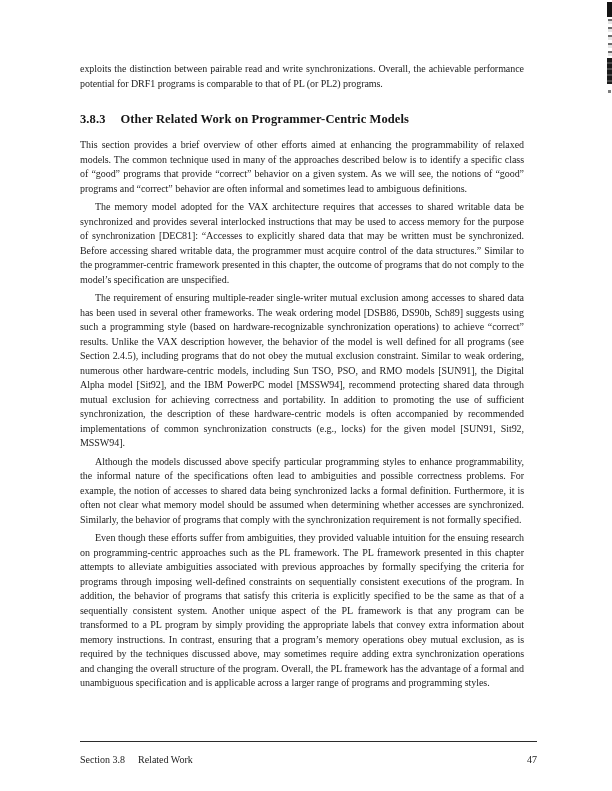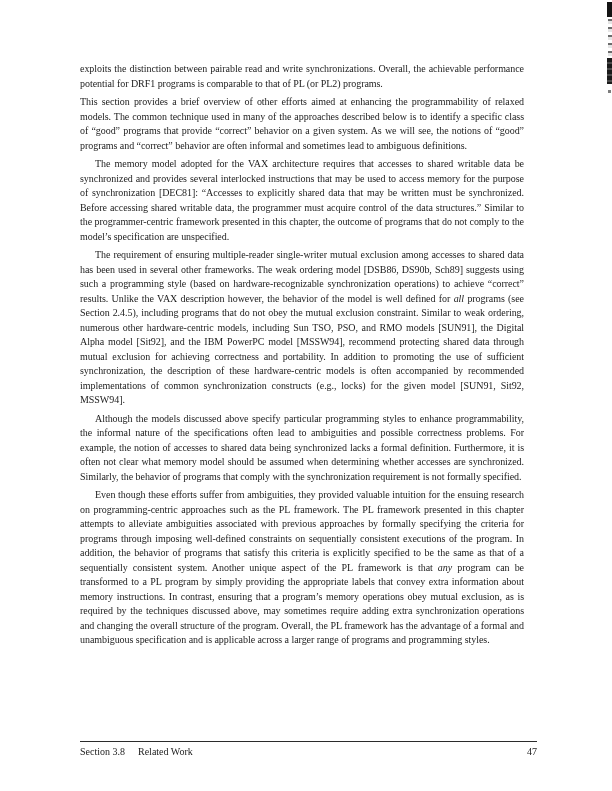--- a/index.html
+++ b/index.html
@@ -25,39 +25,38 @@
     font-size: 10px;
     line-height: 14.5px;
     letter-spacing: -0.05px;
     text-align: justify;
     margin: 0 12px 4px 0;
   }
   .para.indent {
     text-indent: 15px;
   }
   .it {
-    font-style: italic;
   }
   .section-heading {
     font-size: 12.5px;
     font-weight: bold;
     letter-spacing: 0.1px;
     margin: 21px 0 11px 0;
     color: #161616;
   }
   .section-heading .num {
     margin-right: 15px;
   }
   .page-footer {
     position: absolute;
     left: 80px;
     top: 741px;
     width: 457px;
     border-top: 1.2px solid #2b2b2b;
-    padding-top: 4px;
+    padding-top: 12px;
     font-size: 10px;
     display: flex;
     justify-content: space-between;
     color: #1c1c1c;
   }
   .footer-left .sec-label {
     margin-right: 13px;
   }
   .scan-artifact {
     position: absolute;
@@ -111,20 +110,23 @@
   <div class="seg-solid-top"></div>
   <div class="seg-dashes"></div>
   <div class="seg-solid-mid"></div>
   <div class="seg-dot"></div>
 </div>
 
 <main class="page-content">
 
   <p class="para">exploits the distinction between pairable read and write synchronizations. Overall, the achievable performance potential for DRF1 programs is comparable to that of PL (or PL2) programs.</p>
 
+  <h2 class="section-heading">
+    <span class="num">3.8.3</span><span>Other Related Work on Programmer-Centric Models</span>
+  </h2>
 
   <p class="para">This section provides a brief overview of other efforts aimed at enhancing the programmability of relaxed models. The common technique used in many of the approaches described below is to identify a specific class of “good” programs that provide “correct” behavior on a given system. As we will see, the notions of “good” programs and “correct” behavior are often informal and sometimes lead to ambiguous definitions.</p>
 
   <p class="para indent">The memory model adopted for the VAX architecture requires that accesses to shared writable data be synchronized and provides several interlocked instructions that may be used to access memory for the purpose of synchronization [DEC81]: “Accesses to explicitly shared data that may be written must be synchronized. Before accessing shared writable data, the programmer must acquire control of the data structures.” Similar to the programmer-centric framework presented in this chapter, the outcome of programs that do not comply to the model’s specification are unspecified.</p>
 
   <p class="para indent"><span>The requirement of ensuring multiple-reader single-writer mutual exclusion among accesses to shared data has been used in several other frameworks. The weak ordering model [DSB86, DS90b, Sch89] suggests using such a programming style (based on hardware-recognizable synchronization operations) to achieve “correct” results. Unlike the VAX description however, the behavior of the model is well defined for </span><span class="it">all</span><span> programs (see Section 2.4.5), including programs that do not obey the mutual exclusion constraint. Similar to weak ordering, numerous other hardware-centric models, including Sun TSO, PSO, and RMO models [SUN91], the Digital Alpha model [Sit92], and the IBM PowerPC model [MSSW94], recommend protecting shared data through mutual exclusion for achieving correctness and portability. In addition to promoting the use of sufficient synchronization, the description of these hardware-centric models is often accompanied by recommended implementations of common synchronization constructs (e.g., locks) for the given model [SUN91, Sit92, MSSW94].</span></p>
 
   <p class="para indent">Although the models discussed above specify particular programming styles to enhance programmability, the informal nature of the specifications often lead to ambiguities and possible correctness problems. For example, the notion of accesses to shared data being synchronized lacks a formal definition. Furthermore, it is often not clear what memory model should be assumed when determining whether accesses are synchronized. Similarly, the behavior of programs that comply with the synchronization requirement is not formally specified.</p>
 
   <p class="para indent"><span>Even though these efforts suffer from ambiguities, they provided valuable intuition for the ensuing research on programming-centric approaches such as the PL framework. The PL framework presented in this chapter attempts to alleviate ambiguities associated with previous approaches by formally specifying the criteria for programs through imposing well-defined constraints on sequentially consistent executions of the program. In addition, the behavior of programs that satisfy this criteria is explicitly specified to be the same as that of a sequentially consistent system. Another unique aspect of the PL framework is that </span><span class="it">any</span><span> program can be transformed to a PL program by simply providing the appropriate labels that convey extra information about memory instructions. In contrast, ensuring that a program’s memory operations obey mutual exclusion, as is required by the techniques discussed above, may sometimes require adding extra synchronization operations and changing the overall structure of the program. Overall, the PL framework has the advantage of a formal and unambiguous specification and is applicable across a larger range of programs and programming styles.</span></p>

